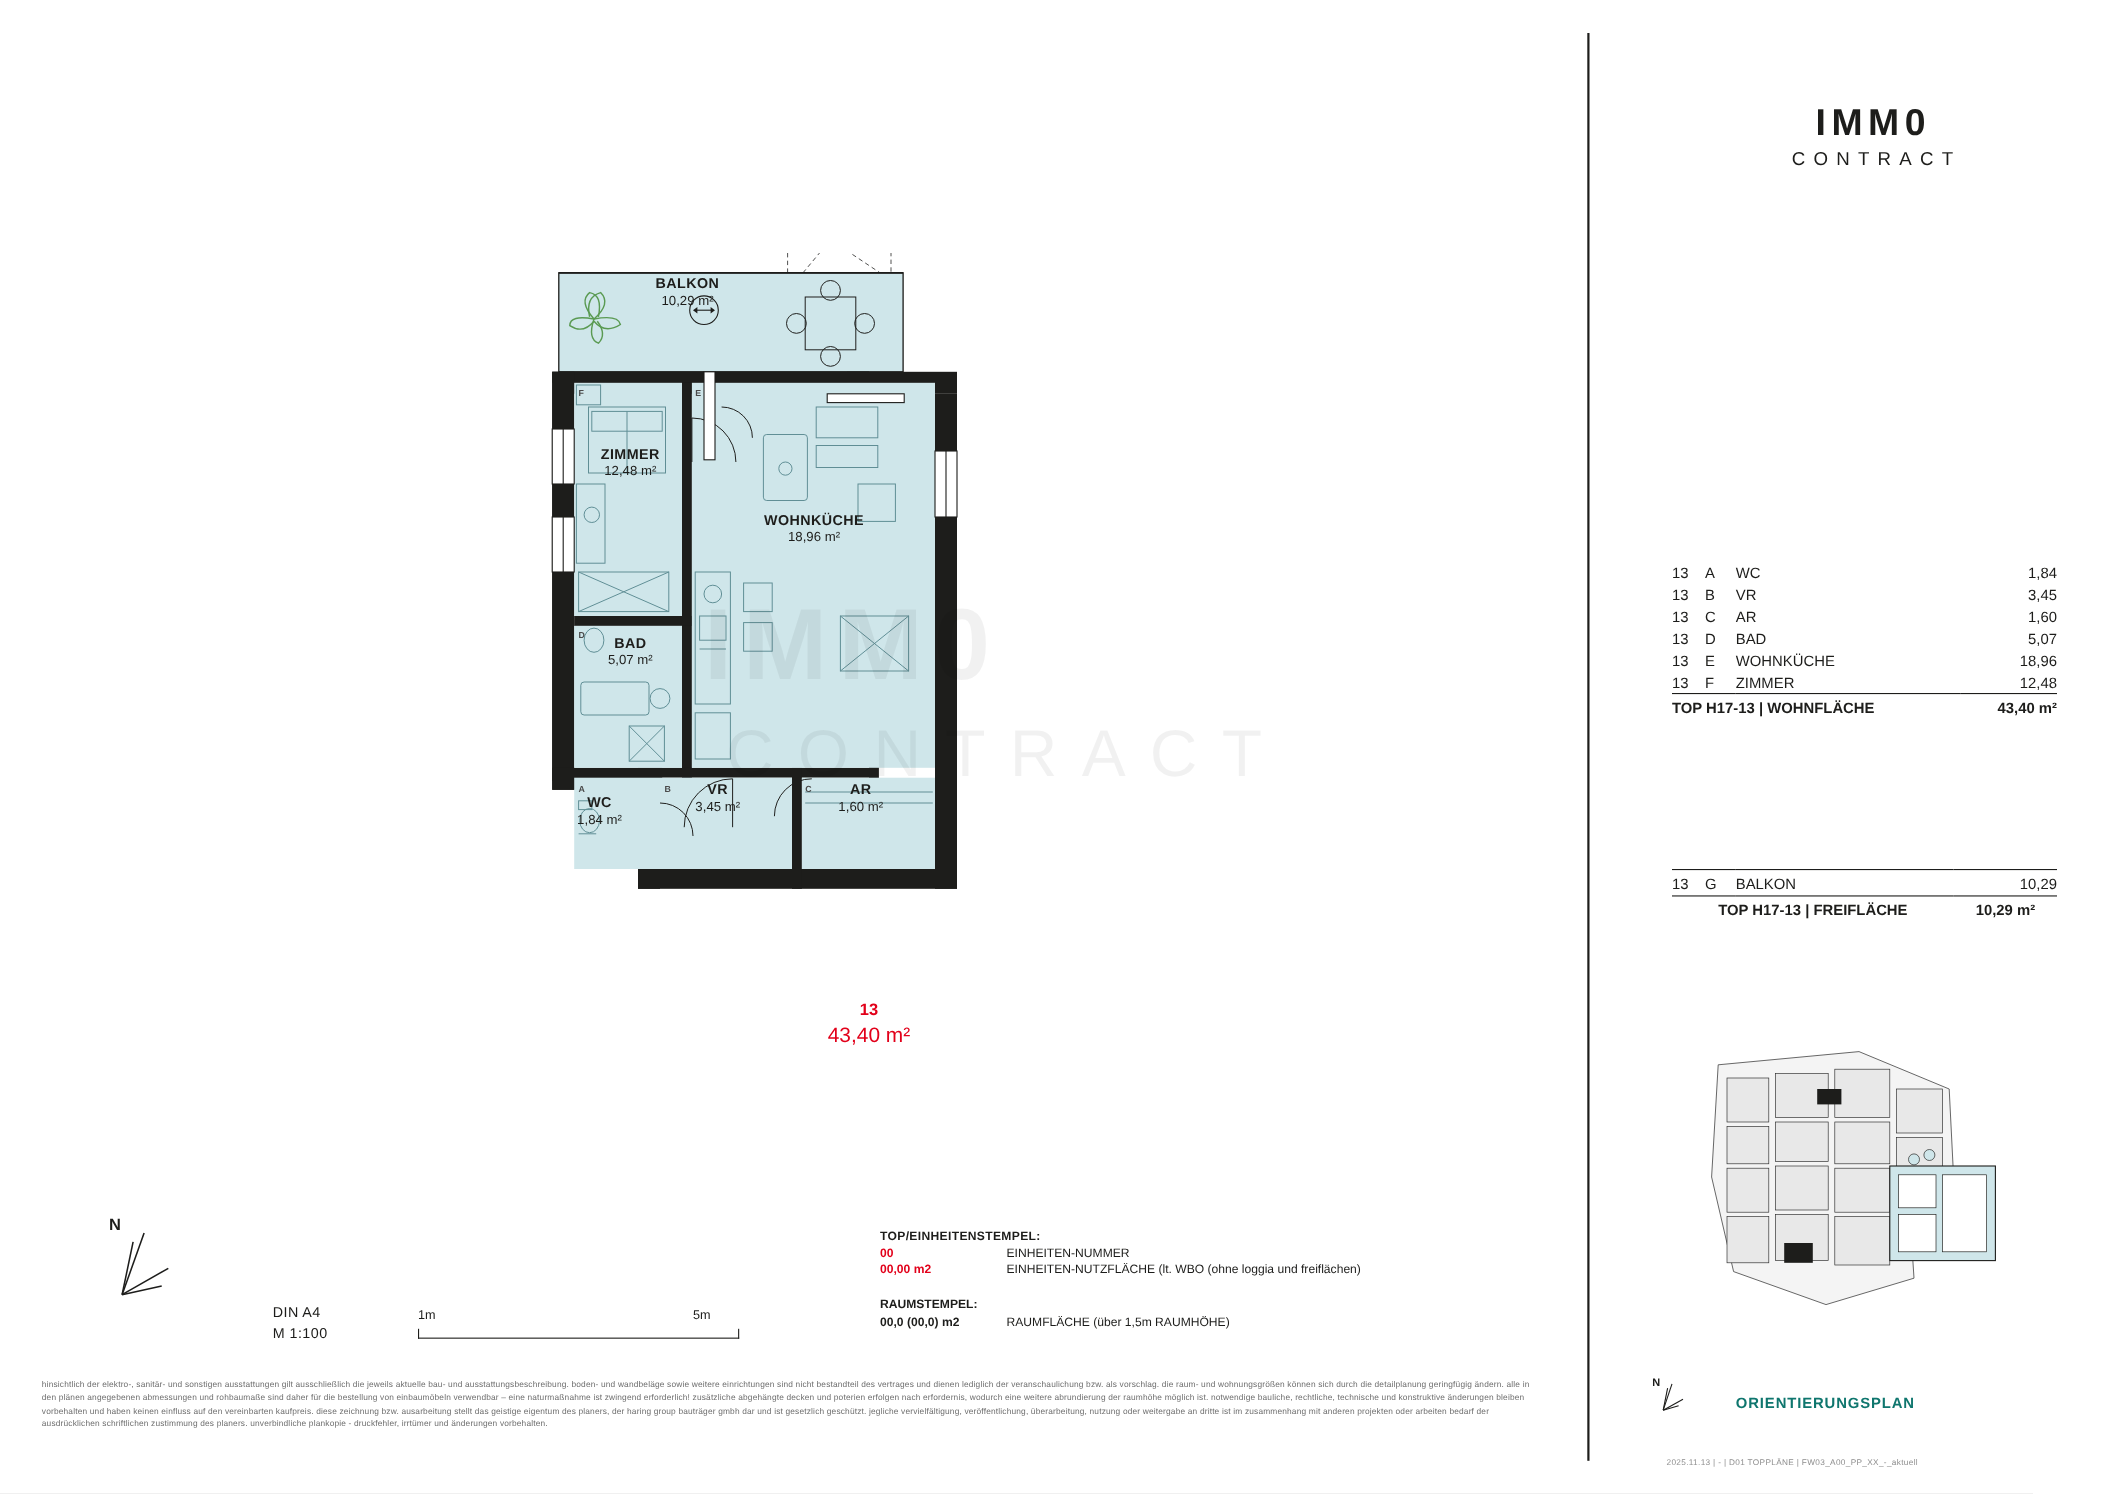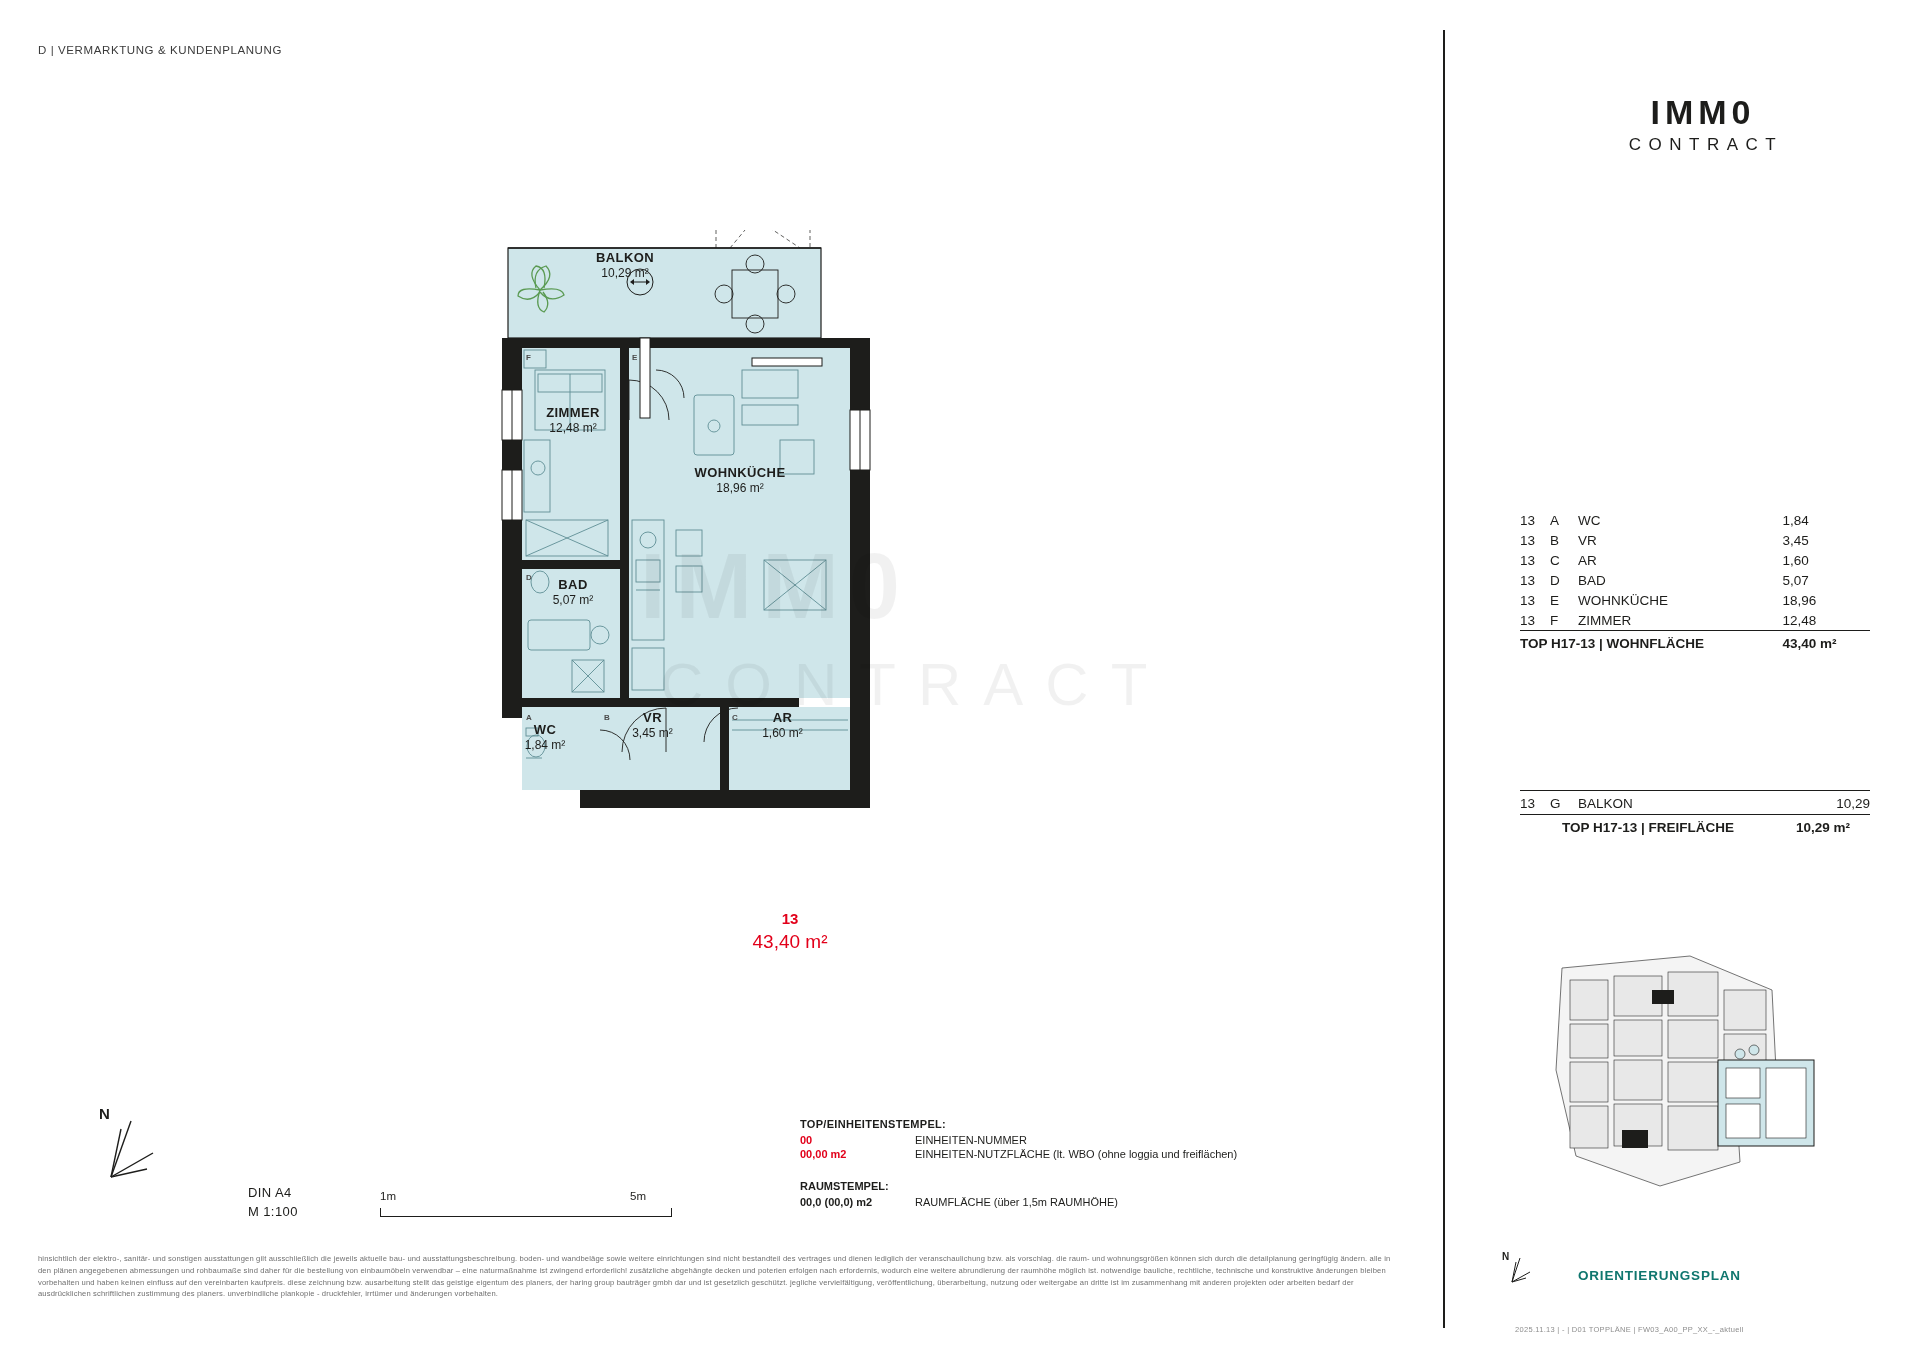--- a/index.html
+++ b/index.html
@@ -89,21 +89,21 @@
     width: 100%;
   }
   .areatable td {
     padding: 2.5px 0;
     vertical-align: bottom;
     white-space: nowrap;
   }
   .areatable td.num { width: 30px; }
   .areatable td.letter { width: 28px; }
   .areatable td.name { }
-  .areatable td.val { }
+  .areatable td.val { text-align: right; }
   .areatable tr.sum td {
     border-top: 1.3px solid #1d1d1b;
     padding-top: 5px;
     font-weight: 700;
     margin-top: 29px;
   }
   .areatable .sumlabel { font-weight: 700; }
 
   .areatable2 {
     position: absolute;
@@ -305,21 +305,20 @@
     color: rgba(0,0,0,0.055);
     line-height: 1;
   }
 </style>
 </head>
 <body>
 
 <div class="page">
 
   <div class="header">
-    <div class="dept">D | VERMARKTUNG &amp; KUNDENPLANUNG</div>
   </div>
 
   <div class="vdiv"></div>
 
   <div class="logo">
     <div class="immo">IMM0</div>
     <div class="contract">CONTRACT</div>
   </div>
 
   <div class="plan">

